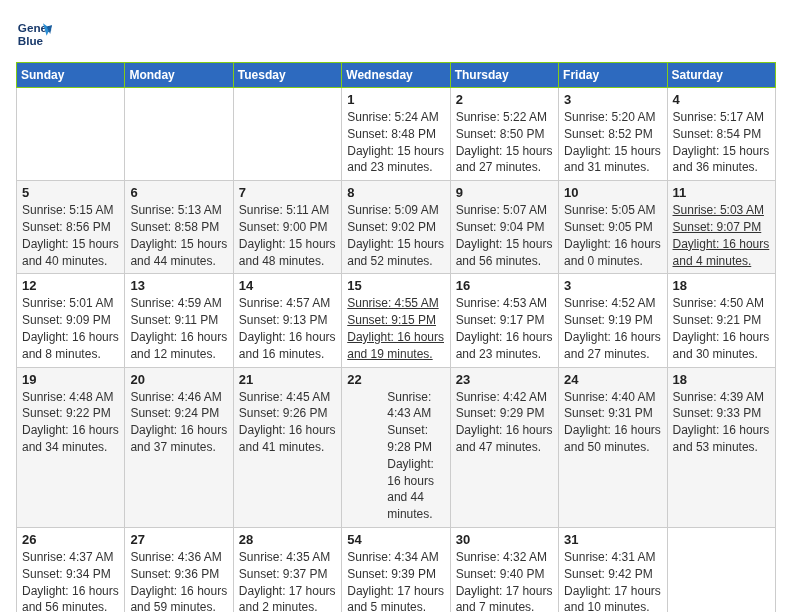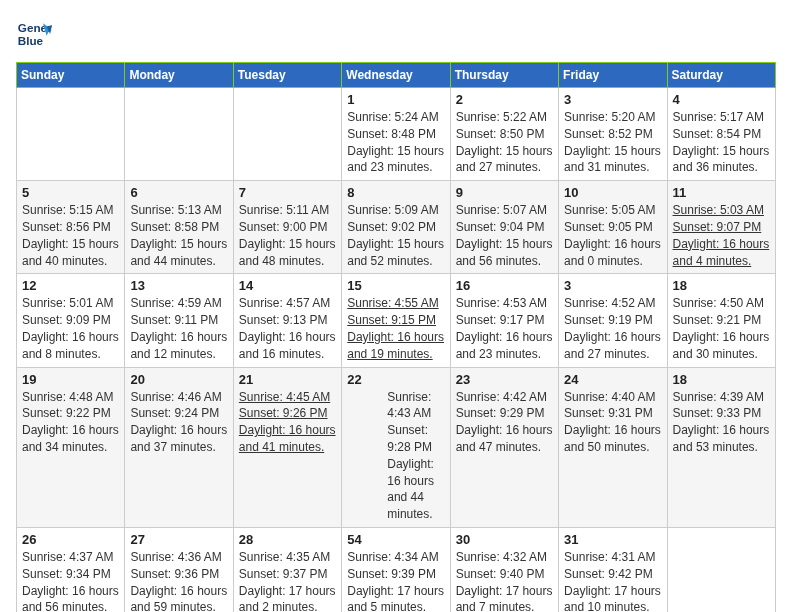--- a/index.html
+++ b/index.html
@@ -253,21 +253,21 @@
         </td>
         <td>
           <span class="day-num">20</span>
           <div class="day-info" style="white-space: pre-line;">Sunrise: 4:46 AM
 Sunset: 9:24 PM
 Daylight: 16 hours
 and 37 minutes.</div>
         </td>
         <td>
           <span class="day-num">21</span>
-          <div class="day-info" style="white-space: pre-line; text-decoration: underline;">Sunrise: 4:45 AM
+          <div class="day-info" style="white-space: pre-line;">Sunrise: 4:45 AM
 Sunset: 9:26 PM
 Daylight: 16 hours
 and 41 minutes.</div>
         </td>
         <td>
           <span class="day-num">22</span>
           <div class="day-info" style="white-space: pre-line; margin-left: 40px;">Sunrise: 4:43 AM
 Sunset: 9:28 PM
 Daylight: 16 hours
 and 44 minutes.</div>

